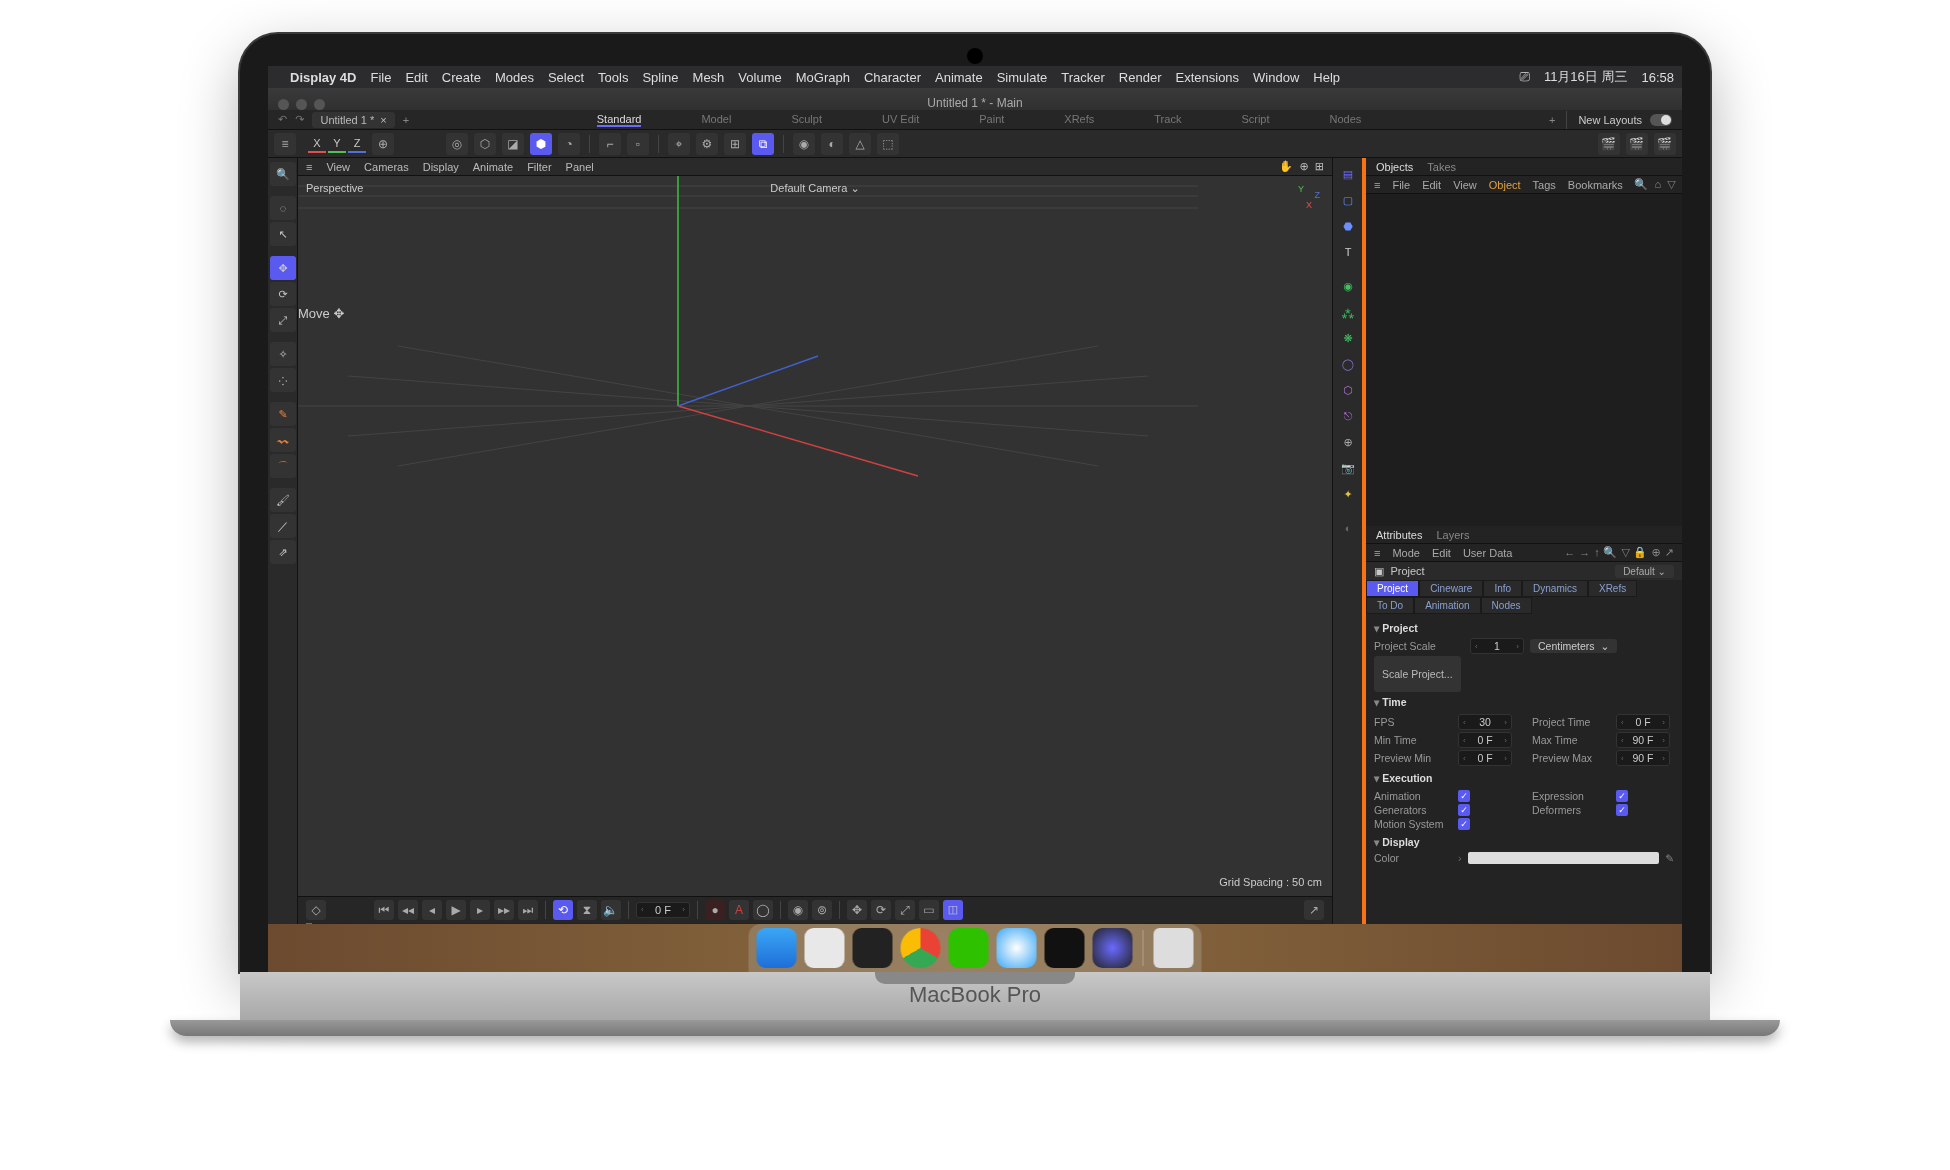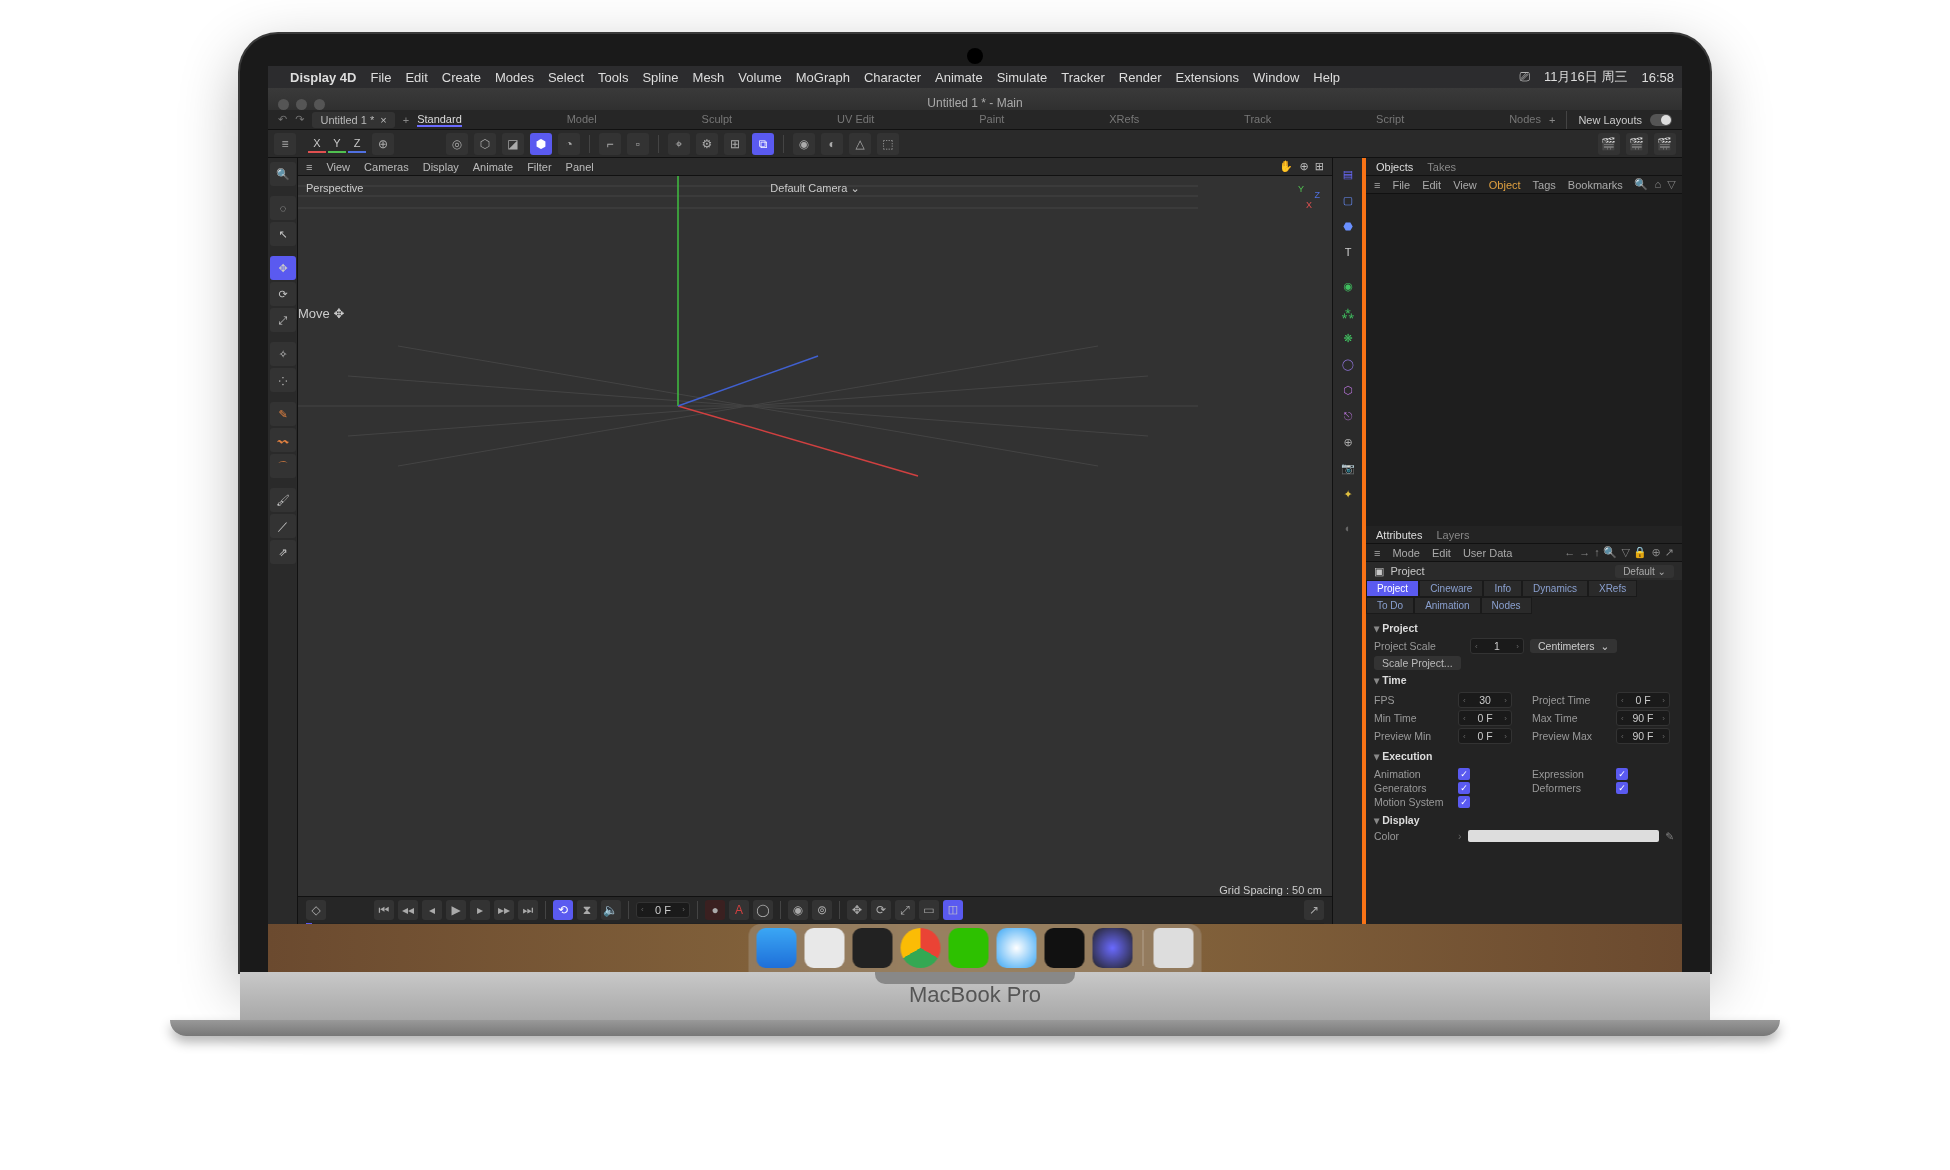--- a/index.html
+++ b/index.html
@@ -49,21 +49,21 @@
 .left-tools .lt.active { background:#5a5af0; }
 .left-tools .break { height:6px; }
 
 .viewport-wrap { flex:1; display:flex; flex-direction:column; min-width:0; }
 .vp-menu { height:18px; background:#2a2a2a; display:flex; align-items:center; gap:14px; padding:0 8px; color:#bbb; font-size:11px; border-bottom:1px solid #111; }
 .vp-menu .right-icons { margin-left:auto; display:flex; gap:6px; }
 .viewport { flex:1; background:#323232; position:relative; overflow:hidden; }
 .viewport .label-tl { position:absolute; left:8px; top:6px; font-size:11px; color:#ccc; }
 .viewport .label-tc { position:absolute; left:50%; top:6px; transform:translateX(-50%); font-size:11px; color:#ccc; }
 .viewport .label-move { position:absolute; left:0; top:130px; font-size:13px; color:#ccc; }
-.viewport .label-br { position:absolute; right:10px; bottom:0; font-size:11px; color:#ccc; }
+.viewport .label-br { position:absolute; right:10px; bottom:8px; font-size:11px; color:#ccc; }
 .axis-widget { position:absolute; right:10px; top:10px; width:30px; height:30px; }
 .axis-widget .al { position:absolute; font-size:9px; }
 .axis-widget .ay { color:#50c050; right:18px; top:-2px; }
 .axis-widget .az { color:#5070e0; right:2px; top:4px; }
 .axis-widget .ax { color:#e05050; right:10px; top:14px; }
 
 .palette { width:30px; background:#2a2a2a; display:flex; flex-direction:column; gap:2px; padding:4px 2px; border-left:1px solid #111; }
 .palette .pb { width:26px; height:24px; border-radius:3px; margin:0 auto; display:flex; align-items:center; justify-content:center; }
 
 .right-panel { width:320px; background:#232323; display:flex; flex-direction:column; border-left:4px solid #f97316; }
@@ -90,21 +90,21 @@
 .section-h::before { content:"▾ "; color:#888; }
 .row { display:flex; align-items:center; gap:6px; margin:2px 0; }
 .row .lbl { width:90px; color:#999; }
 .row .lbl2 { width:78px; color:#999; }
 .numbox { background:#1a1a1a; border:1px solid #333; border-radius:3px; padding:1px 4px; min-width:54px; display:flex; align-items:center; justify-content:space-between; color:#ccc; }
 .numbox .ar { color:#666; font-size:8px; }
 .dd { background:#333; padding:1px 8px; border-radius:3px; color:#ccc; display:flex; align-items:center; gap:6px; }
 .chk { width:12px; height:12px; background:#5a5af0; border-radius:2px; display:inline-flex; align-items:center; justify-content:center; color:#fff; font-size:9px; }
 .twocol { display:flex; gap:16px; }
 .twocol > div { flex:1; }
-.btn-wide { background:#333; padding:1px 8px; border-radius:3px; display:inline-block; }
+.btn-wide { background:#333; padding:12px 8px; border-radius:3px; display:inline-block; }
 .colorbar { flex:1; height:12px; background:#ddd; border-radius:2px; }
 
 
 .timeline { height:58px; background:#262626; border-top:1px solid #111; display:flex; flex-direction:column; }
 .tl-top { height:26px; display:flex; align-items:center; gap:4px; padding:0 8px; }
 .tl-top .tbtn { width:20px; height:20px; }
 .tl-top .rec { background:#3a2020; }
 .tl-top .rec2 { width:20px;height:20px;border-radius:3px;background:#5a5af0;display:flex;align-items:center;justify-content:center; }
 .tl-ruler { height:16px; position:relative; background:#222; margin:0 8px; }
 .tl-ruler .tick { position:absolute; top:0; font-size:9px; color:#888; }
@@ -165,21 +165,21 @@
       <div class="c4d">
 
         <div class="tab-row">
           <span style="color:#777">↶</span>
           <span style="color:#777">↷</span>
           <div class="tab">
             <span>Untitled 1 *</span>
             <span>×</span>
           </div>
           <span style="color:#888">+</span>
-          <div style="flex:1;display:flex;justify-content:space-between;gap:32px;color:#777">
+          <div style="flex:1;display:flex;justify-content:center;gap:60px;color:#777">
             <span class="active" style="color:#ddd;border-bottom:2px solid #6a6aff">Standard</span>
             <span>Model</span>
             <span>Sculpt</span>
             <span>UV Edit</span>
             <span>Paint</span>
             <span>XRefs</span>
             <span>Track</span>
             <span>Script</span>
             <span>Nodes</span>
           </div>

